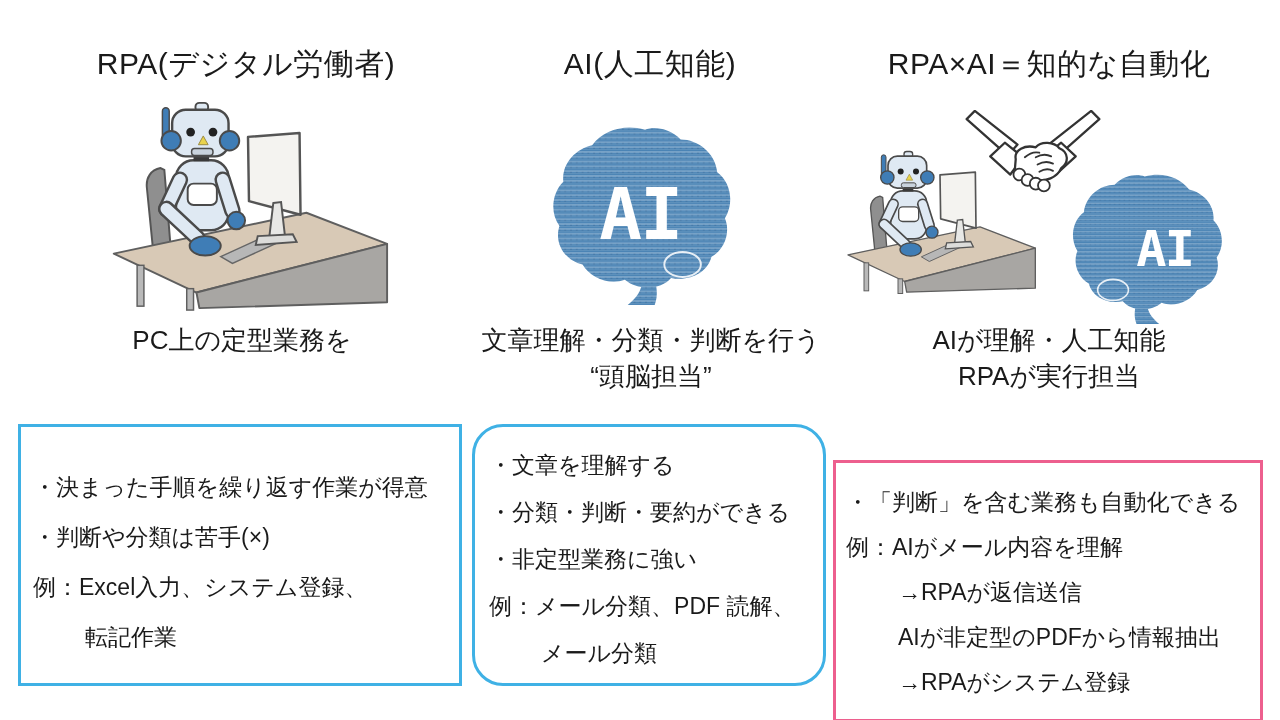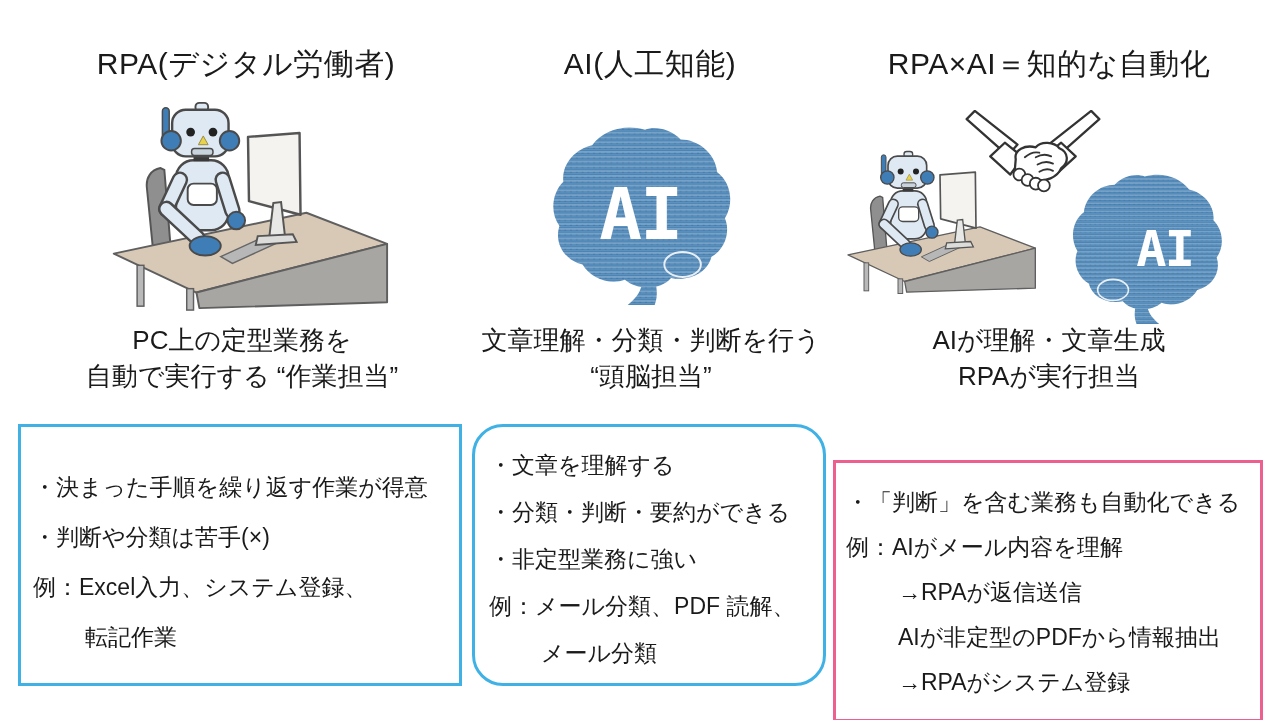--- a/index.html
+++ b/index.html
@@ -177,28 +177,27 @@
       <use href="#sym-handshake"></use>
     </svg>
     <svg class="sub" id="combo-brain" viewBox="0 0 210 190" width="170" height="154">
       <use href="#sym-brain-body" transform="translate(210,0) scale(-1,1)"></use>
       <text x="132" y="118" text-anchor="middle" font-size="62" font-weight="bold" font-family="&quot;DejaVu Sans Mono&quot;,monospace" fill="#ffffff" letter-spacing="-2">AI</text>
     </svg>
   </div>
 
   <div class="caption" id="c-rpa">
     <div>PC上の定型業務を</div>
-    <div>自動で実行する “作業担当”</div>
   </div>
   <div class="caption" id="c-ai">
     <div>文章理解・分類・判断を行う</div>
     <div>“頭脳担当”</div>
   </div>
   <div class="caption" id="c-combo">
-    <div>AIが理解・文章生成</div>
+    <div>AIが理解・人工知能</div>
     <div>RPAが実行担当</div>
   </div>
 
   <div class="box blue" id="box-rpa">
       <div class="box-line indent-0">・決まった手順を繰り返す作業が得意</div>
       <div class="box-line indent-0">・判断や分類は苦手(×)</div>
       <div class="box-line indent-0">例：Excel入力、システム登録、</div>
       <div class="box-line indent-1">転記作業</div>
     </div>
   <div class="box blue" id="box-ai">

